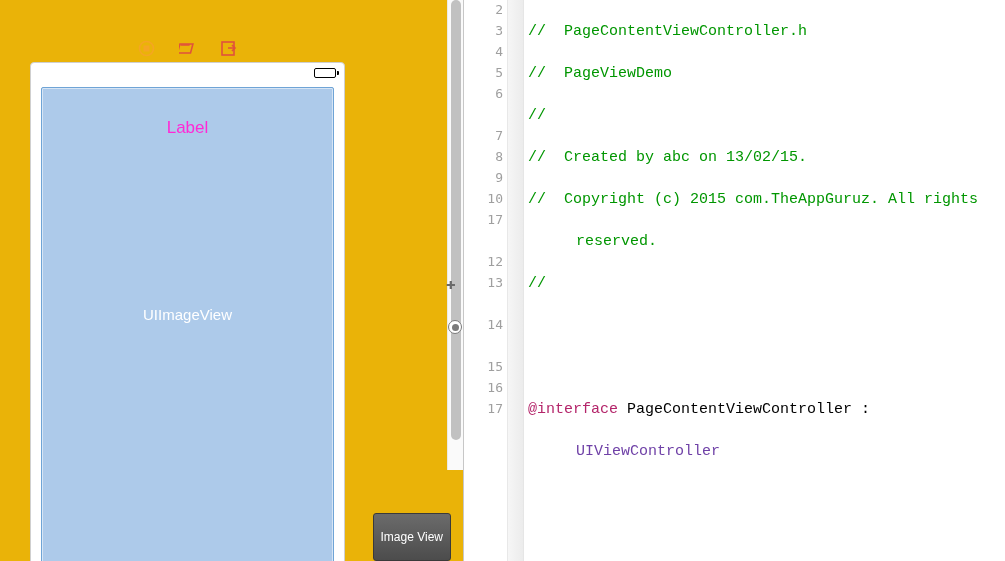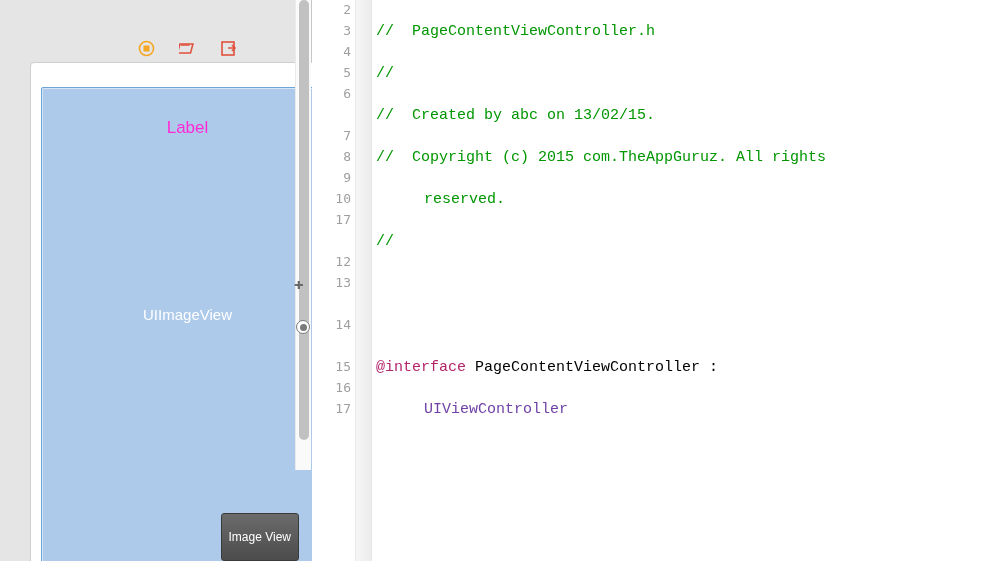--- a/index.html
+++ b/index.html
@@ -9,23 +9,23 @@
     font-family: Menlo, Monaco, "Courier New", monospace;
     font-size: 15px;
     background: #fff;
     display: flex;
     overflow: hidden;
   }
 
   
   .ib-pane {
     position: relative;
-    width: 312px;
+    width: 464px;
     height: 100%;
-    background: #e5e5e5;
+    background: #eab308;
     border-right: 1px solid #c7c7c7;
     flex: none;
   }
   .ib-scroll-track {
     position: absolute;
     top: 0;
     right: 0;
     width: 16px;
     height: 470px;
     background: #fafafa;
@@ -269,20 +269,21 @@
     <span class="ln" style="top:380px">16</span>
     <span class="ln" style="top:401px">17</span>
 
     <span class="plus-mark" style="position:absolute; left:-18px; top:274px;">✚</span>
     <span class="outlet-mark filled" style="left:-16px; top:320px;"></span>
   </div>
   <div class="fold-strip"></div>
 
   <div class="code">
 <div class="line"><span class="c-comment">//  </span><span class="c-comment">PageContentViewController.h</span></div>
+<div class="line"><span class="c-comment">//  </span><span class="c-comment">PageViewDemo</span></div>
 <div class="line"><span class="c-comment">//</span></div>
 <div class="line"><span class="c-comment">//  </span><span class="c-comment">Created by abc on 13/02/15.</span></div>
 <div class="line"><span class="c-comment">//  </span><span class="c-comment">Copyright (c) 2015 com.TheAppGuruz. All rights</span></div>
 <div class="line"><span class="wrap c-comment">reserved.</span></div>
 <div class="line"><span class="c-comment">//</span></div>
 <div class="line"></div>
 <div class="line"></div>
 <div class="line"><span class="c-keyword">@interface</span><span class="c-plain"> PageContentViewController :</span></div>
 <div class="line"><span class="wrap c-type">UIViewController</span></div>
 <div class="line"></div>

